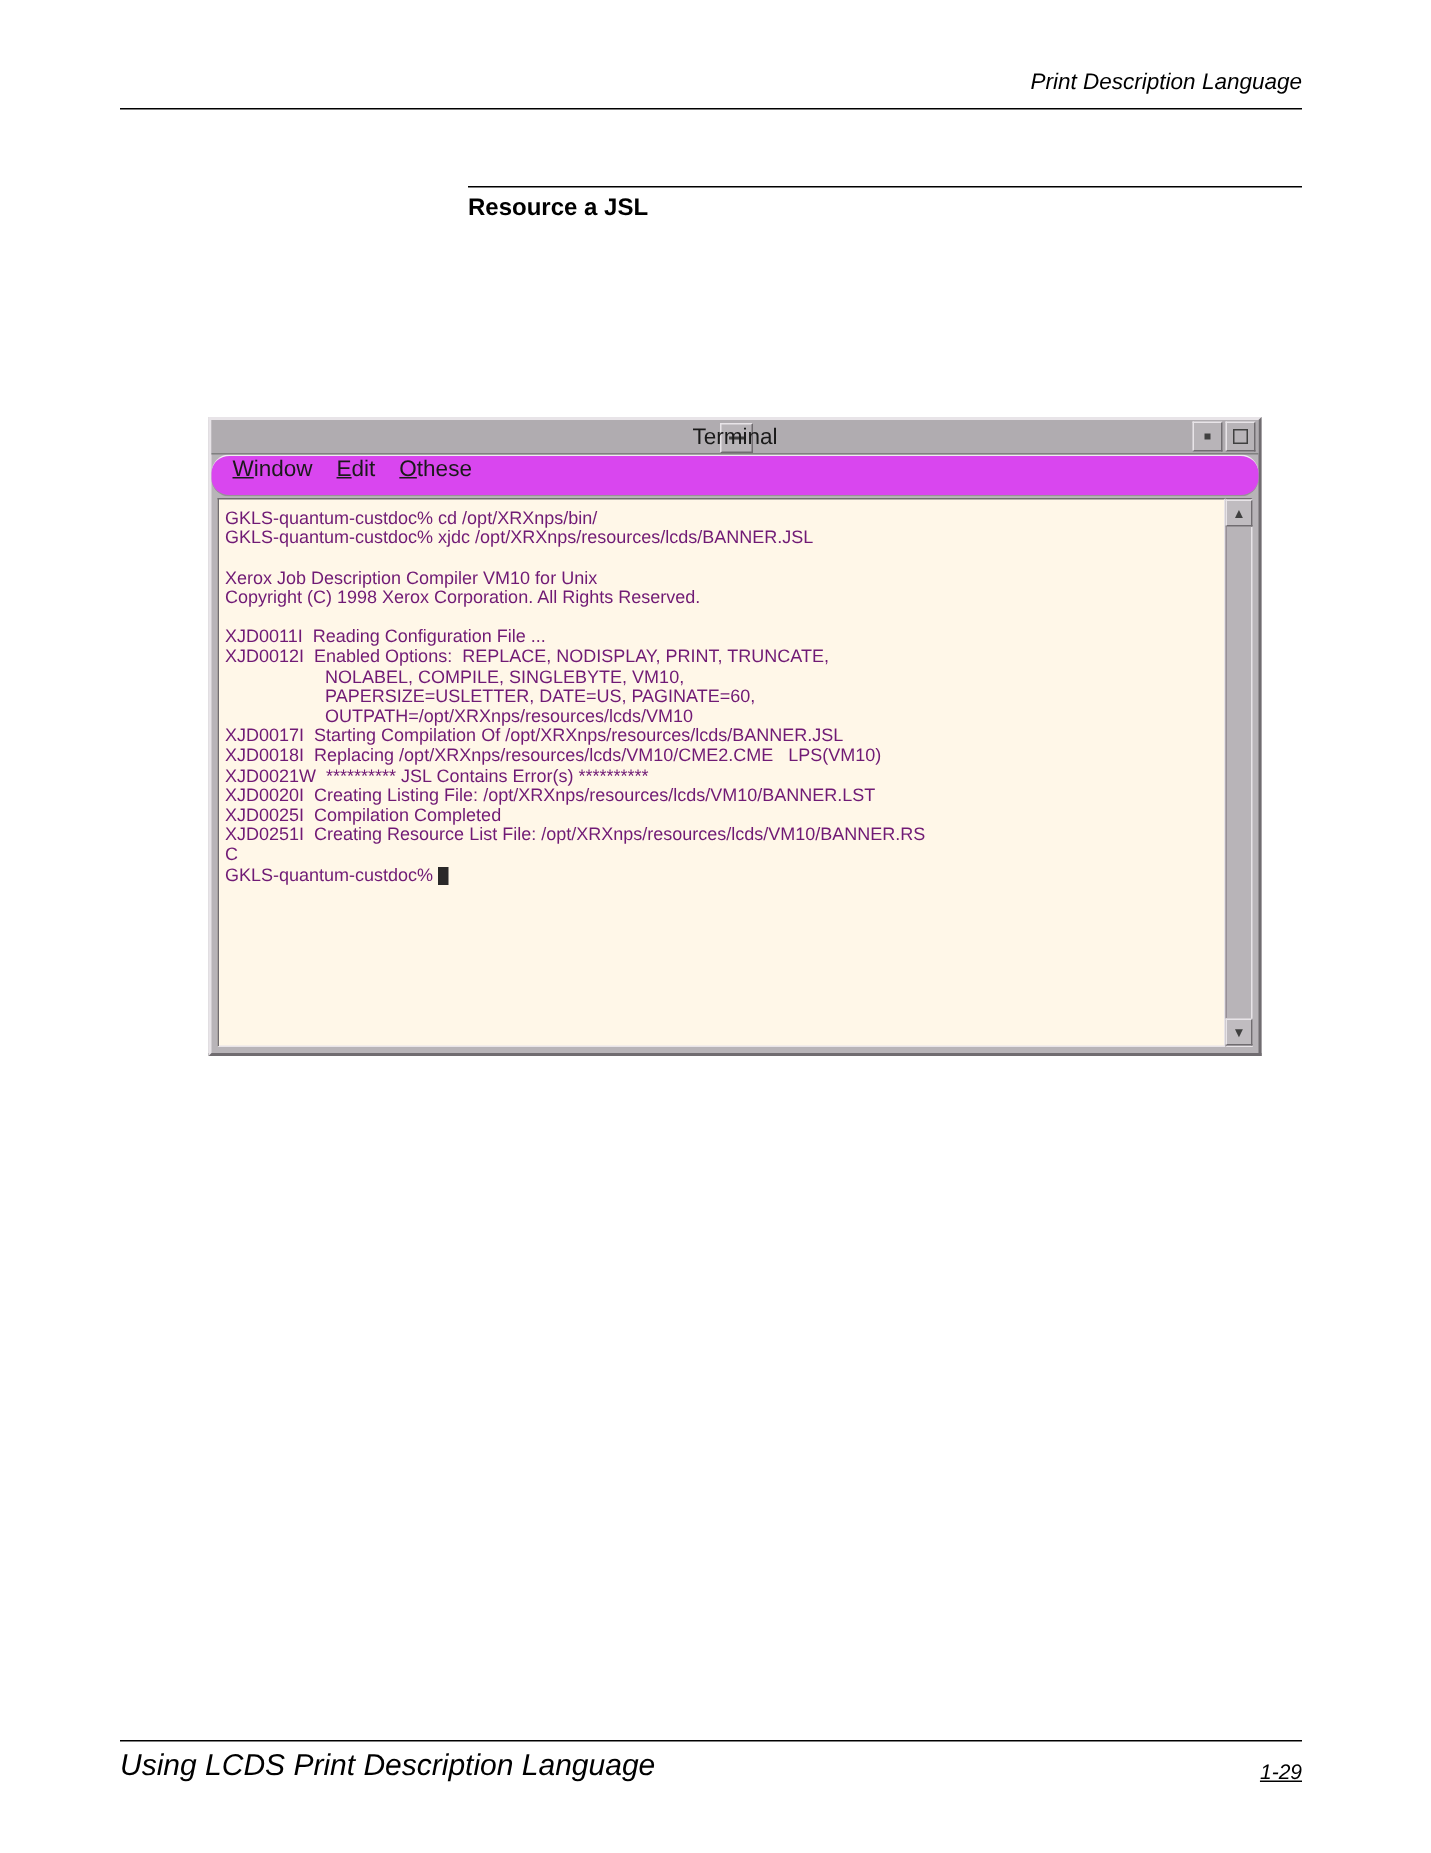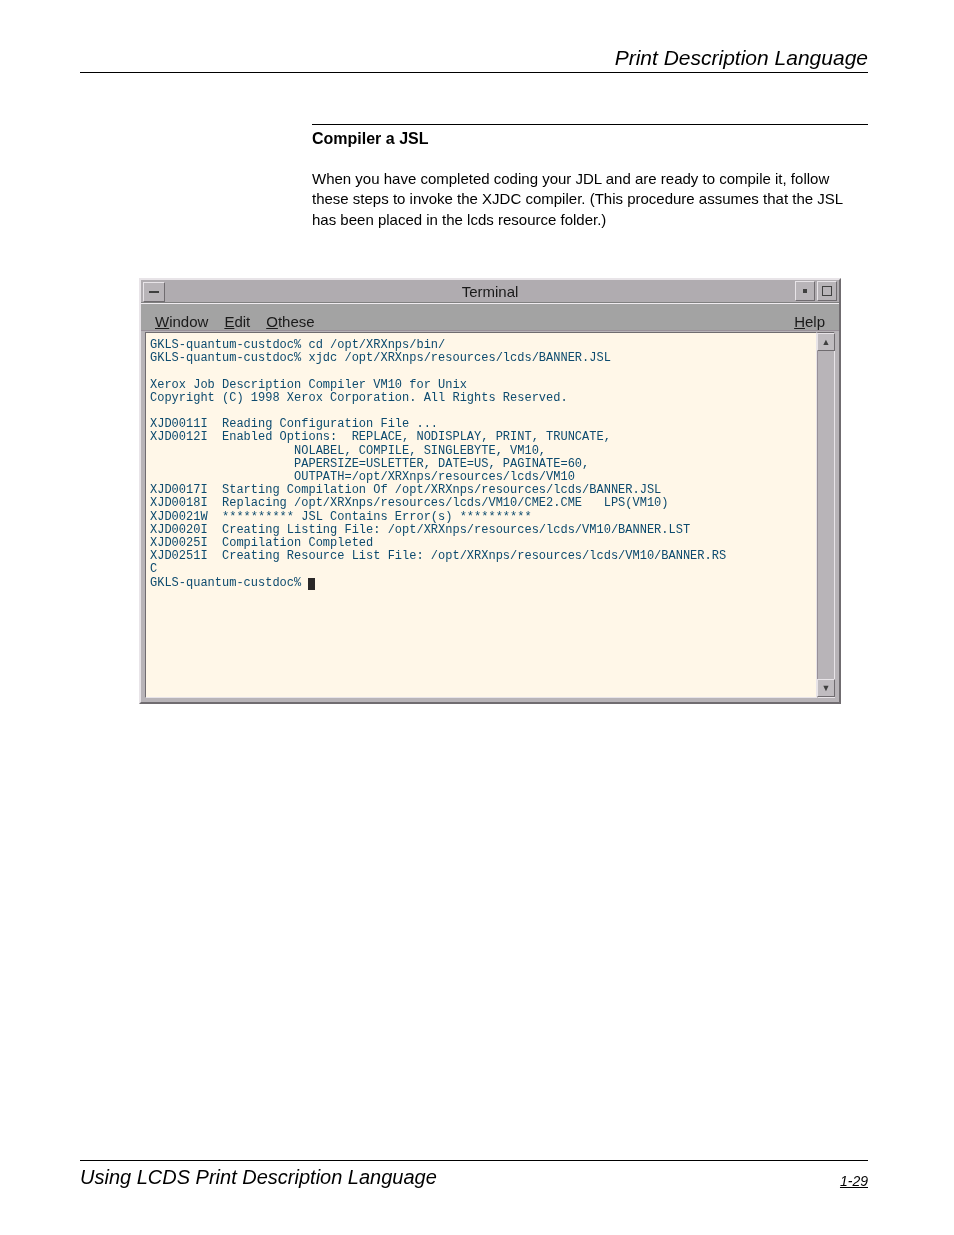--- a/index.html
+++ b/index.html
@@ -22,21 +22,21 @@
     position: absolute;
     left: 80px;
     right: 86px;
     top: 72px;
   }
   .header-text {
     position: absolute;
     right: 86px;
     top: 46px;
     font-style: italic;
-    font-size: 21px;
+    font-size: 15px;
   }
   .section-title-rule {
     position: absolute;
     left: 312px;
     right: 86px;
     top: 124px;
     border-top: 1px solid #000;
   }
   .section-title {
     position: absolute;
@@ -69,20 +69,21 @@
     box-sizing: border-box;
   }
   .term-titlebar {
     height: 22px;
     background: #b0acb0;
     border-bottom: 1px solid #808080;
     display: flex;
     align-items: center;
     position: relative;
     font-family: Helvetica, Arial, sans-serif;
+    justify-content: center;
   }
   .term-sysmenu {
     width: 20px;
     height: 18px;
     margin: 1px 0 0 2px;
     border-top: 1px solid #e8e4e8;
     border-left: 1px solid #e8e4e8;
     border-right: 1px solid #706c70;
     border-bottom: 1px solid #706c70;
     background: #b8b4b8;
@@ -128,29 +129,30 @@
     height: 4px;
     background: #404040;
   }
   .max-sq {
     width: 8px;
     height: 8px;
     border: 1px solid #404040;
   }
   .term-menubar {
     height: 26px;
-    background: #a3a3a3;
+    background: #d946ef;
     border-top: 1px solid #f0ecf0;
     border-bottom: 1px solid #989098;
     display: flex;
-    align-items: flex-end;
+    align-items: flex-start;
     font-size: 15px;
     color: #1a1a1a;
     position: relative;
     padding-left: 14px;
+    border-radius: 12px;
   }
   .term-menuitem {
     margin-right: 16px;
     cursor: default;
   }
   .term-menuitem .ul {
     text-decoration: underline;
   }
   .term-menuitem.help {
     position: absolute;
@@ -167,24 +169,24 @@
     display: flex;
   }
   .term-text {
     flex: 1 1 auto;
     background: #fff7e8;
     border-top: 1px solid #706c70;
     border-left: 1px solid #706c70;
     border-right: 1px solid #e8e4e8;
     border-bottom: 1px solid #e8e4e8;
     padding: 6px 4px;
-    font-family: Liberation Mono, monospace;
+    font-family: Liberation Sans, sans-serif;
     font-size: 12px;
     line-height: 13.2px;
-    color: #0c4a6e;
+    color: #701a75;
     white-space: pre;
     overflow: hidden;
     box-sizing: border-box;
   }
   .term-scrollbar {
     width: 18px;
     background: #b8b4b8;
     border-top: 1px solid #706c70;
     border-left: 1px solid #989098;
     border-right: 1px solid #e8e4e8;
@@ -239,22 +241,21 @@
 </style>
 </head>
 <body>
 
 <div class="page">
 
   <div class="header-text">Print Description Language</div>
   <div class="top-rule"></div>
 
   <div class="section-title-rule"></div>
-  <div class="section-title">Compiler a JSL</div>
-  <div class="body-para">When you have completed coding your JDL and are ready to compile it, follow these steps to invoke the XJDC compiler. (This procedure assumes that the JSL has been placed in the lcds resource folder.)</div>
+  <div class="section-title">Resource a JSL</div>
 
   <div class="term-window">
     <div class="term-titlebar">
       <div class="term-sysmenu">
         <div class="term-sysmenu-dash"></div>
       </div>
       <div class="term-title">Terminal</div>
       <div class="term-title-right">
         <div class="term-btn">
             <div class="min-dot"></div>

